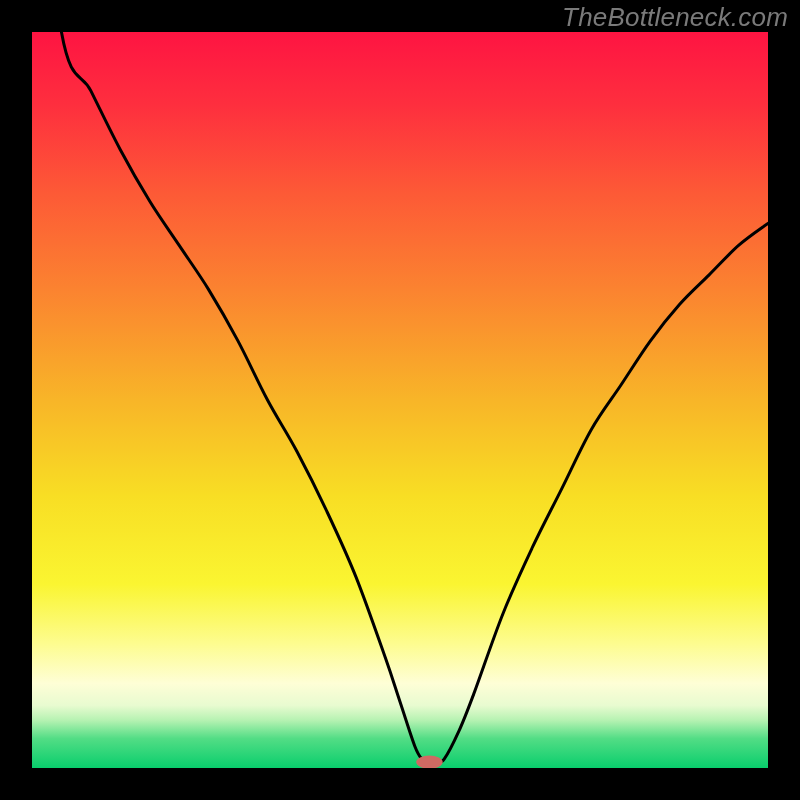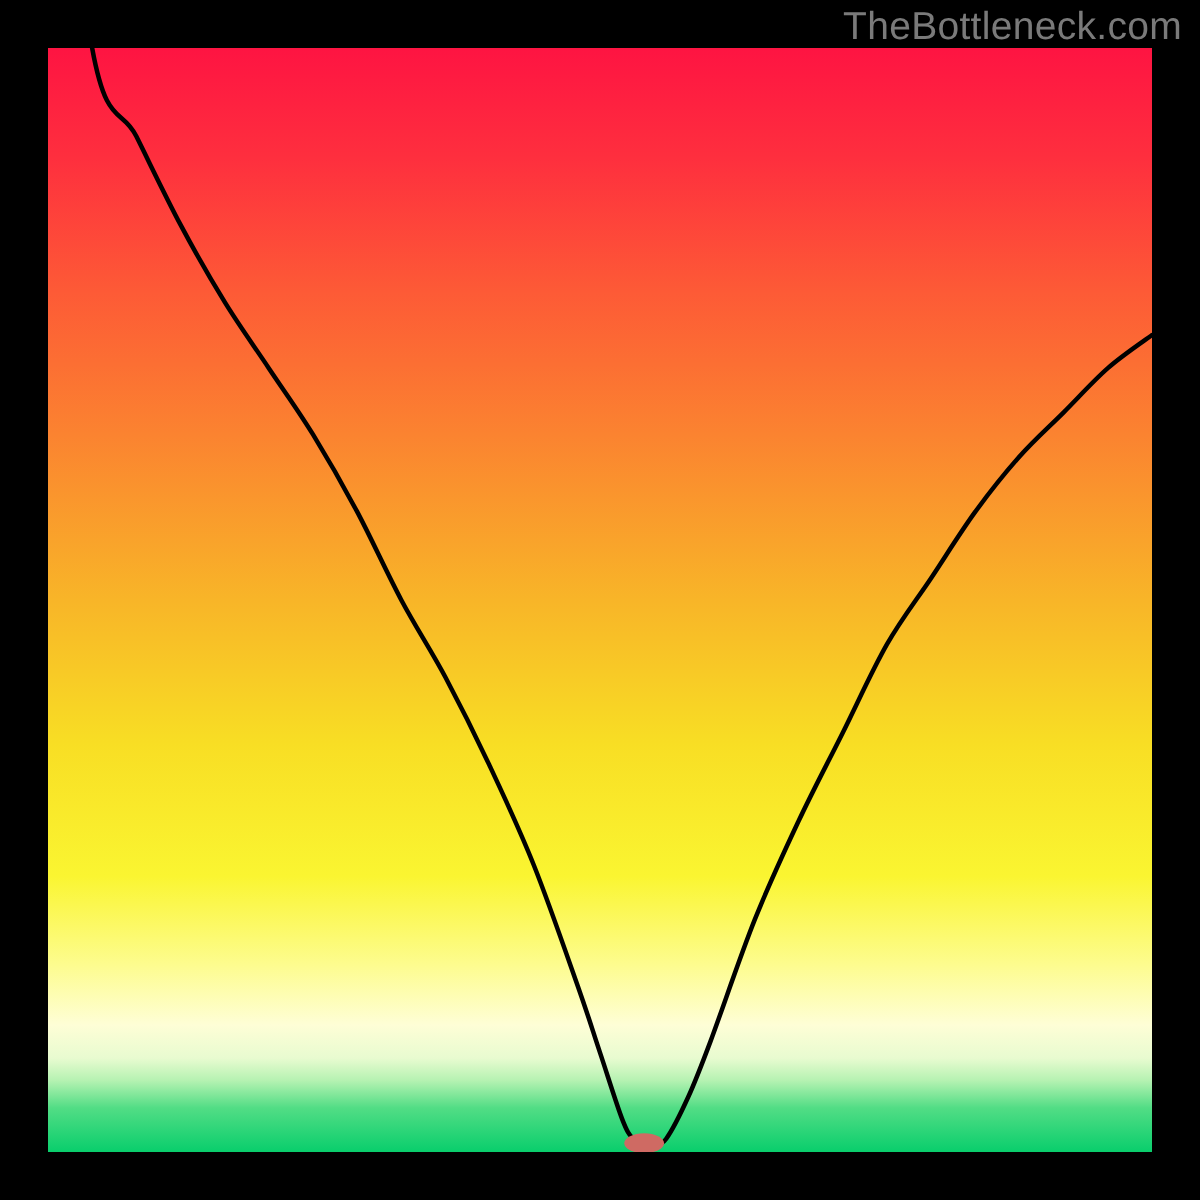--- a/index.html
+++ b/index.html
@@ -21,20 +21,21 @@
   }
   .watermark {
     position: absolute;
     top: 2px;
     right: 12px;
     color: #7a7a7a;
     font-size: 26px;
     font-weight: 400;
     letter-spacing: 0.2px;
     user-select: none;
+    font-style: italic;
   }
   svg.plot {
     position: absolute;
     top: 32px;
     left: 32px;
     width: 736px;
     height: 736px;
     display: block;
   }
 </style>

